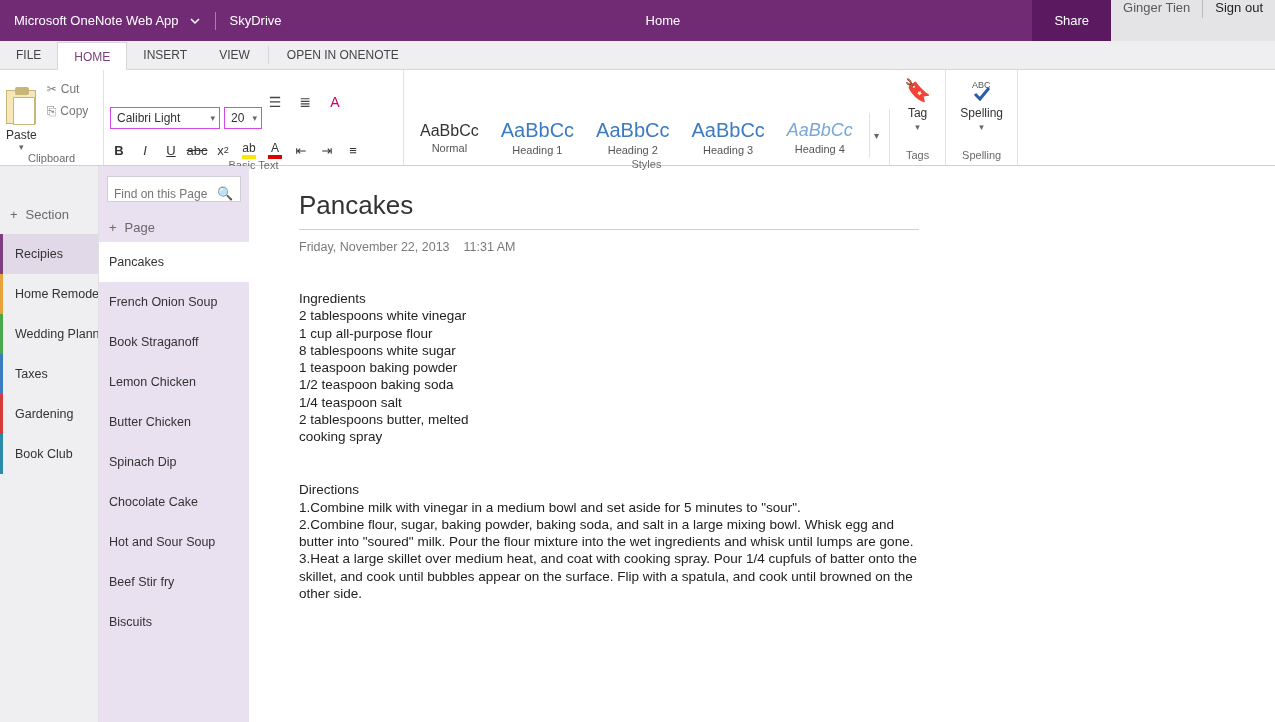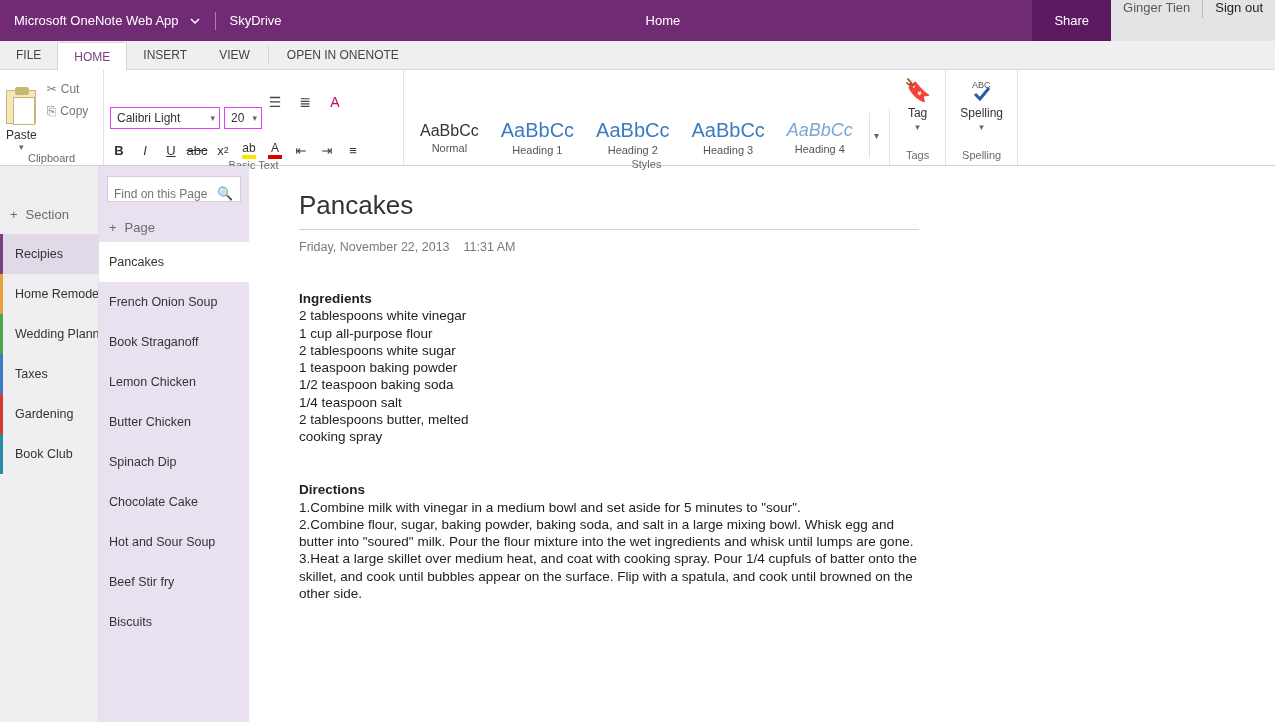--- a/index.html
+++ b/index.html
@@ -88,21 +88,21 @@
 .add-page { height:30px; display:flex; align-items:center; gap:8px; padding:0 10px; color:#6a6a6a; font-size:13px; cursor:pointer; }
 .page-item { height:40px; display:flex; align-items:center; padding:0 10px; font-size:12.5px; color:#333; cursor:pointer; }
 .page-item.active { background:#fff; }
 
 
 .content { flex:1; padding:24px 40px 0 50px; overflow:auto; }
 .page-title { font-size:26px; font-weight:300; color:#333; font-family:"Segoe UI Light","Segoe UI",Arial,sans-serif; }
 .title-rule { border:none; border-bottom:1px solid #d0d0d4; margin-top:8px; width:620px; }
 .meta { margin-top:10px; font-size:12.5px; color:#7a7a7a; display:flex; gap:14px; }
 .note-body { margin-top:36px; font-size:13.5px; color:#222; line-height:1.28; width:622px; }
-.note-body b { font-weight:700; }
+.note-body b { font-weight:400; }
 .note-body p { margin:0; }
 
 svg { display:block; }
 </style>
 </head>
 <body>
 
 <div class="titlebar">
   <span class="app-name">Microsoft OneNote Web App</span>
   <span class="chevron">
@@ -298,21 +298,21 @@
     <hr class="title-rule">
     <div class="meta">
       <span>Friday, November 22, 2013</span>
       <span>11:31 AM</span>
     </div>
     <div class="note-body">
       <p><b>Ingredients</b></p>
       <div id="ingredients">
           <p>2 tablespoons white vinegar</p>
           <p>1 cup all-purpose flour</p>
-          <p>2 tablespoons white sugar</p>
+          <p>8 tablespoons white sugar</p>
           <p>1 teaspoon baking powder</p>
           <p>1/2 teaspoon baking soda</p>
           <p>1/4 teaspoon salt</p>
           <p>2 tablespoons butter, melted</p>
           <p>cooking spray</p>
         </div>
       <p style="height:18px;"></p>
       <p style="height:18px;"></p>
       <p><b>Directions</b></p>
       <div id="directions">

